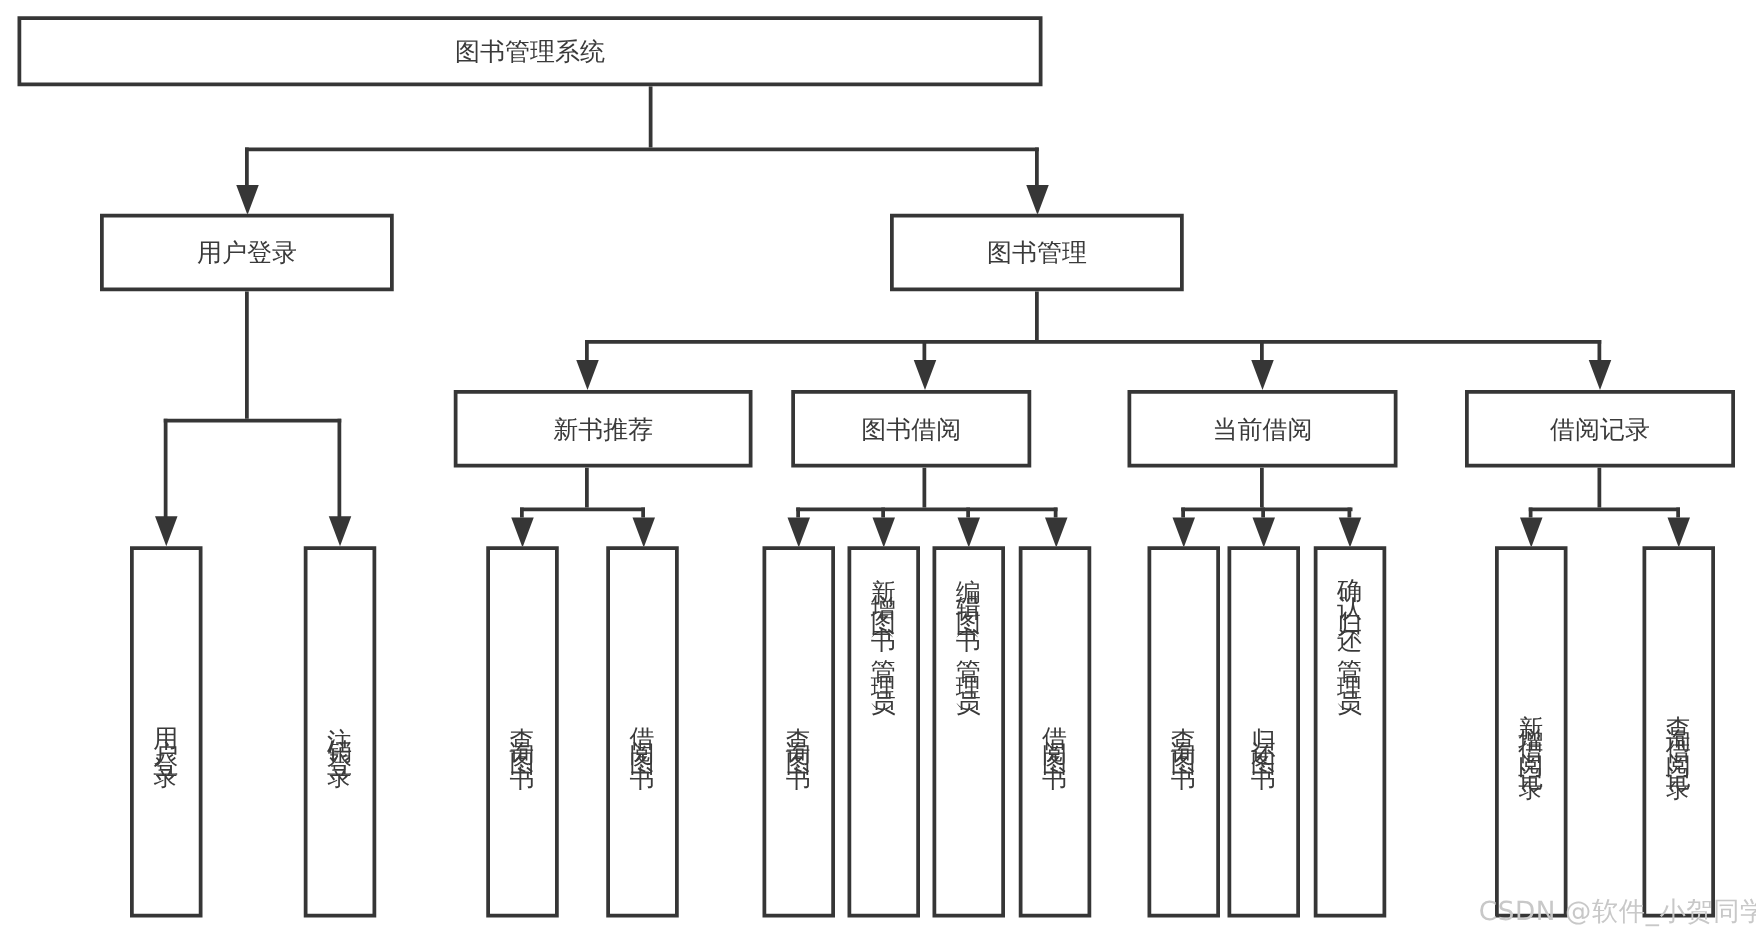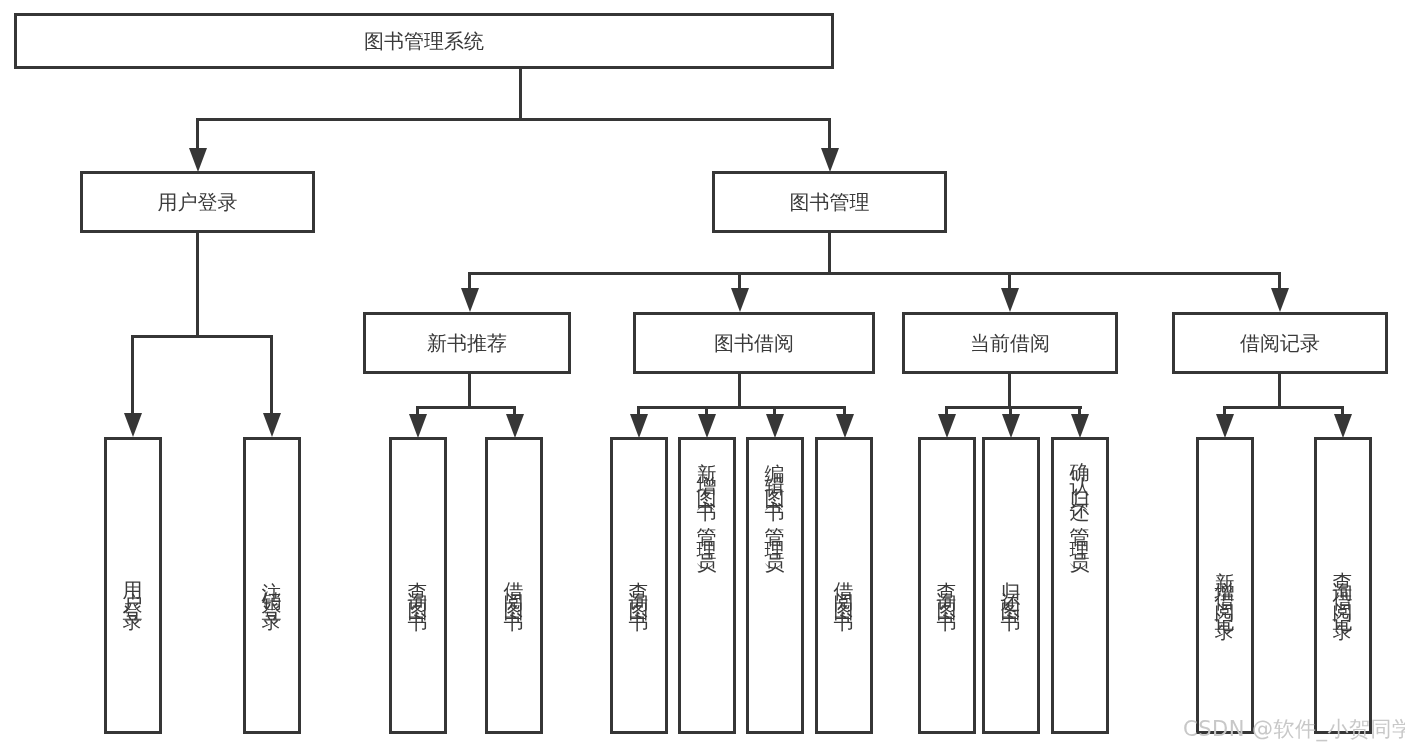--- a/index.html
+++ b/index.html
@@ -21,22 +21,22 @@
     display:flex; align-items:center; justify-content:center;
     color:#3a3a3a;
     font-size:20px;
     z-index:2;
   }
   .box span { white-space:nowrap; }
 
   #b-root   { left:14px;  top:13px;  width:820px; height:56px; }
   #b-l2-0   { left:80px;  top:171px; width:235px;  height:62px; }
   #b-l2-1   { left:712px; top:171px; width:235px;  height:62px; }
-  #b-l3-0   { left:363px; top:312px; width:208px;  height:62px; }
-  #b-l3-1   { left:633px; top:312px; width:242px;  height:62px; }
+  #b-l3-0   { left:363px; top:312px; width:239px;  height:62px; }
+  #b-l3-1   { left:633px; top:312px; width:192px;  height:62px; }
   #b-l3-2   { left:902px; top:312px; width:216px;  height:62px; }
   #b-l3-3   { left:1172px;top:312px; width:216px;  height:62px; }
 
   .leaf { top:437px; width:58px; height:297px; }
   .leaf span {
     writing-mode:vertical-rl;
     text-orientation:mixed;
     letter-spacing:10px;
     line-height:1;
     white-space:nowrap;

